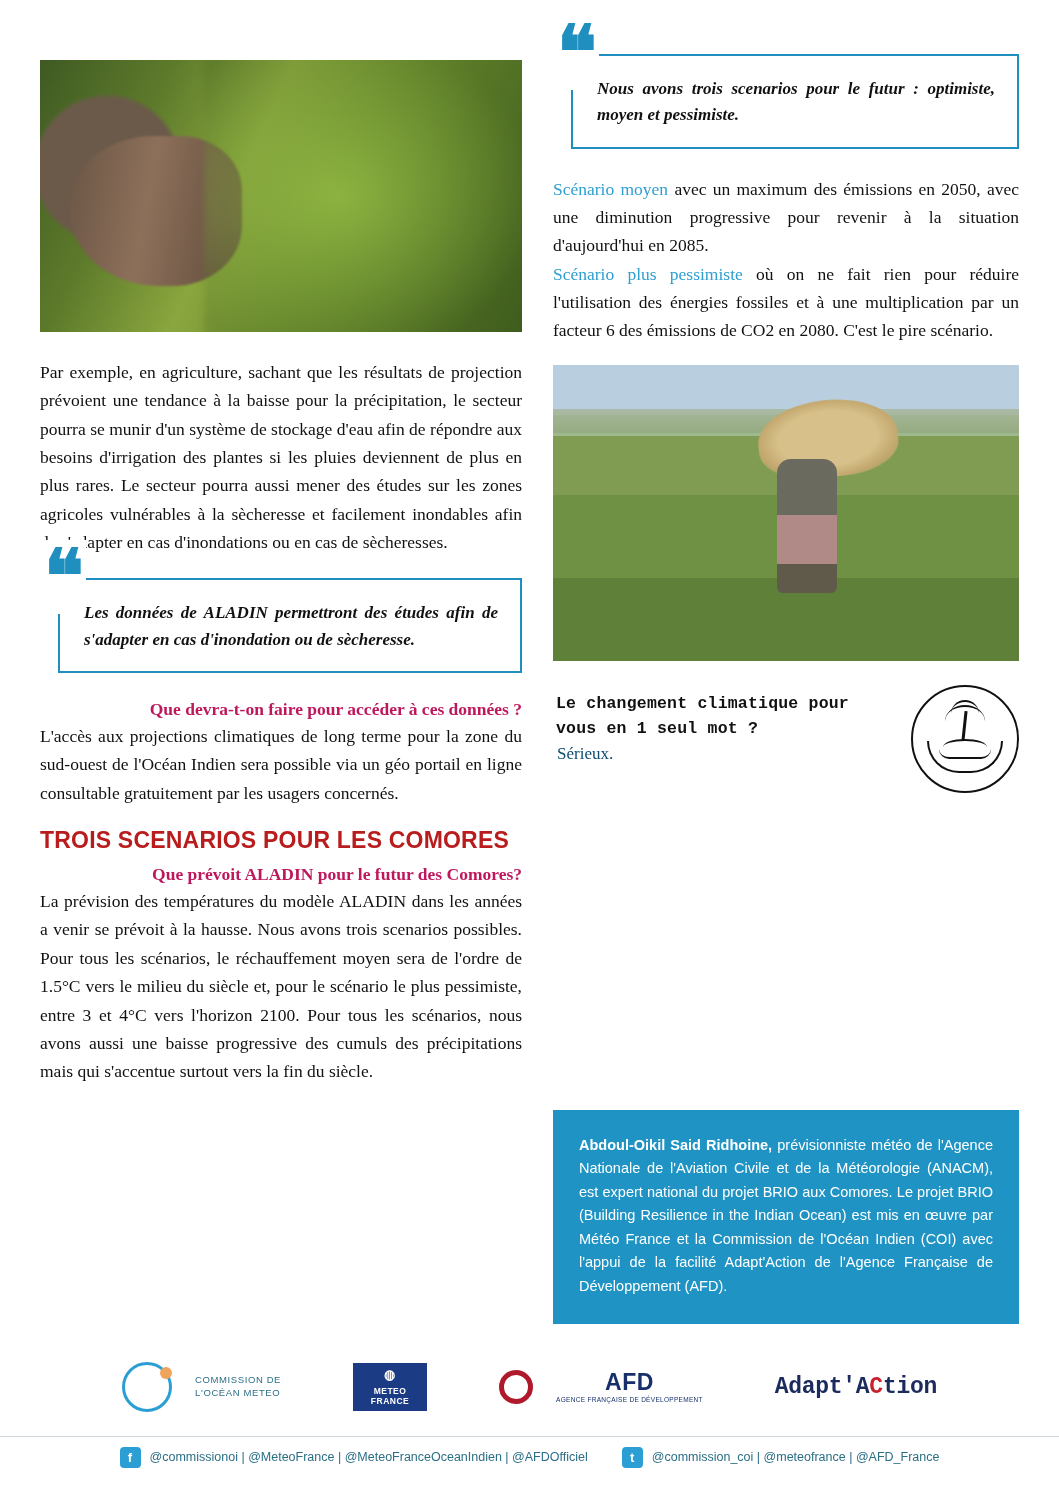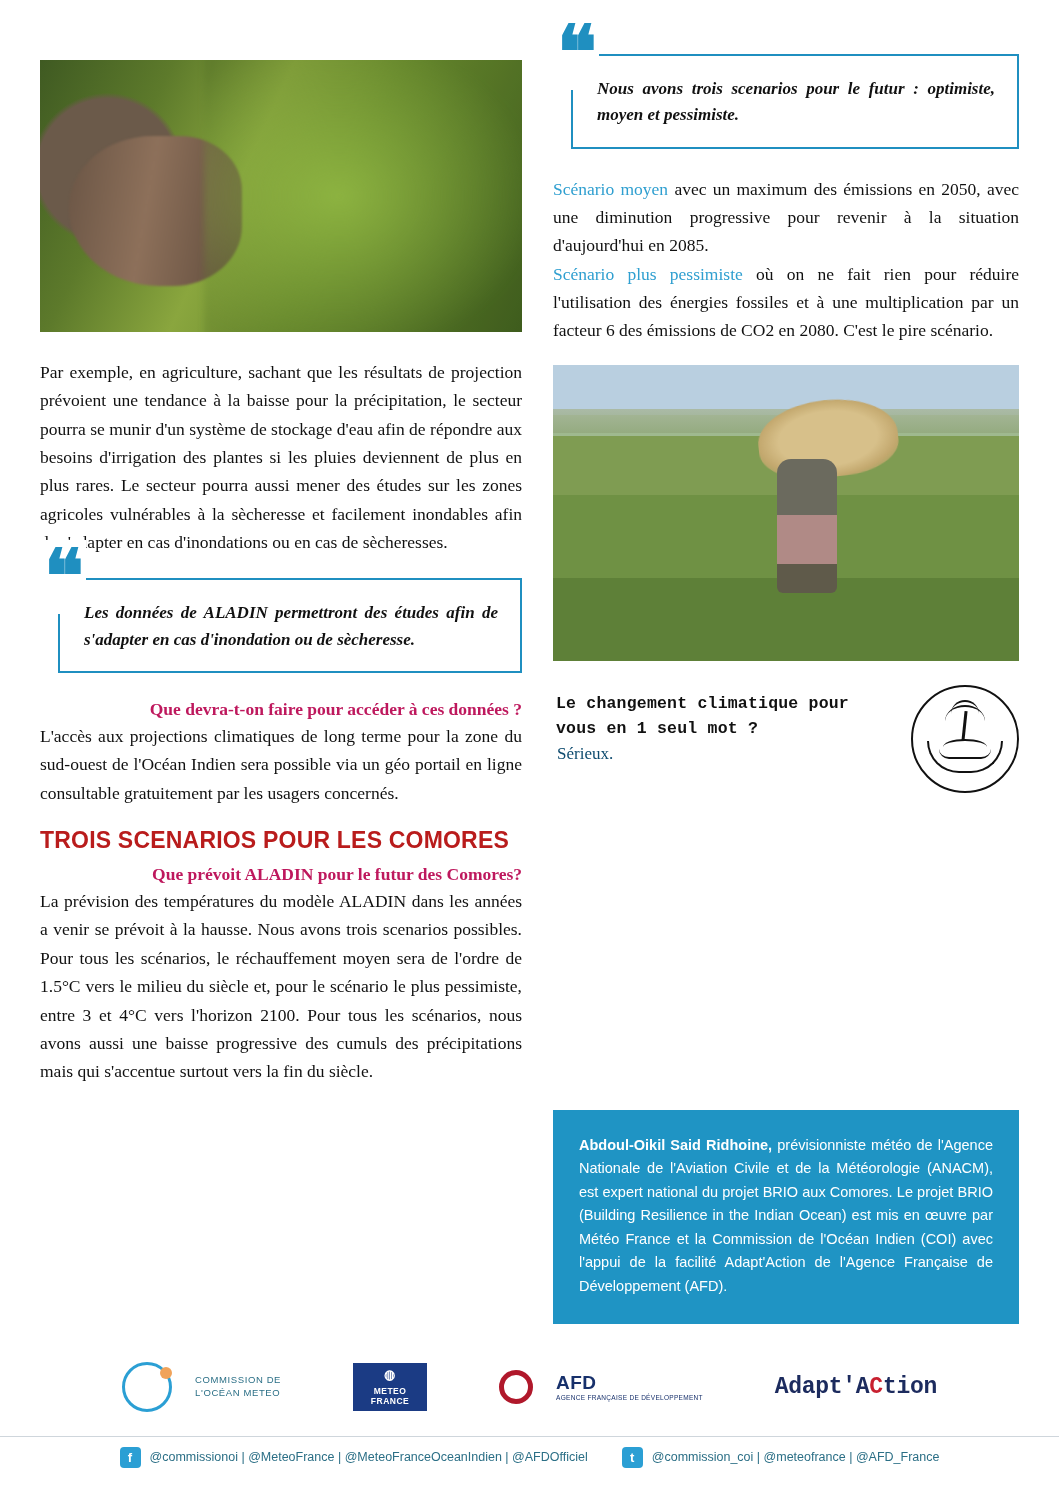--- a/index.html
+++ b/index.html
@@ -336,25 +336,26 @@
     width: 34px; height: 34px;
     border-radius: 50%;
     border: 5px solid #b0182b;
     box-sizing: border-box;
   }
   .logo-afd .txt {
     font-family: "Liberation Sans", sans-serif;
     color: #17306b;
   }
   .logo-afd .txt .big {
-    font-size: 19px;
+    font-size: 23px;
     font-weight: bold;
     letter-spacing: .5px;
     display: block;
     line-height: 1;
+    text-align: center;
   }
   .logo-afd .txt .small {
     font-size: 6.5px;
     display: block;
     letter-spacing: .3px;
     margin-top: 2px;
   }
   .logo-adapt {
     font-family: Liberation Mono, monospace;
     font-size: 23px;

